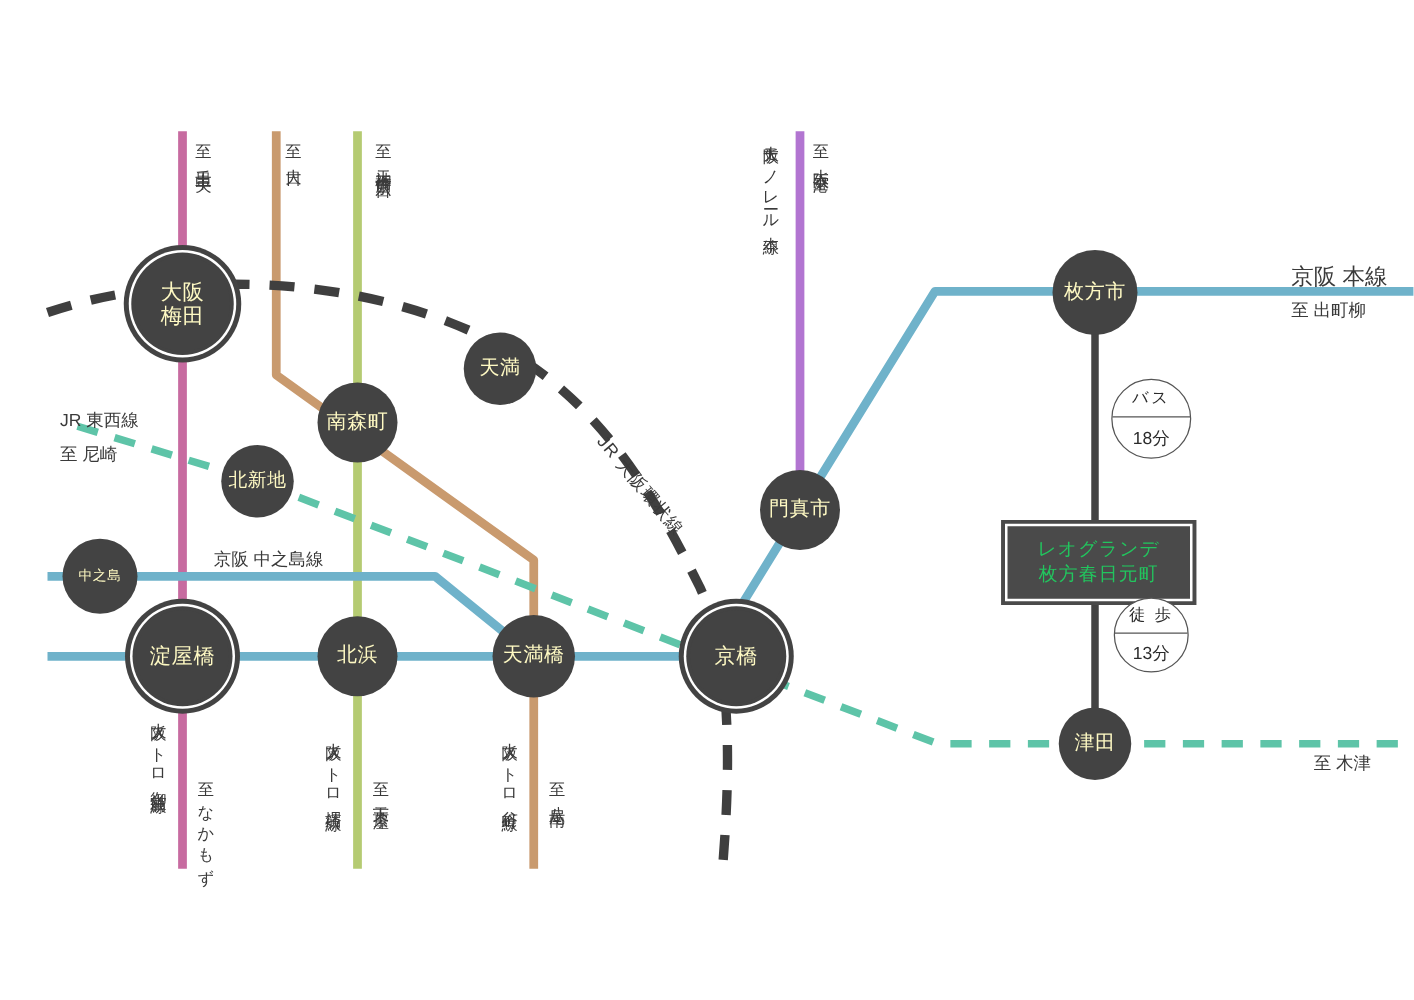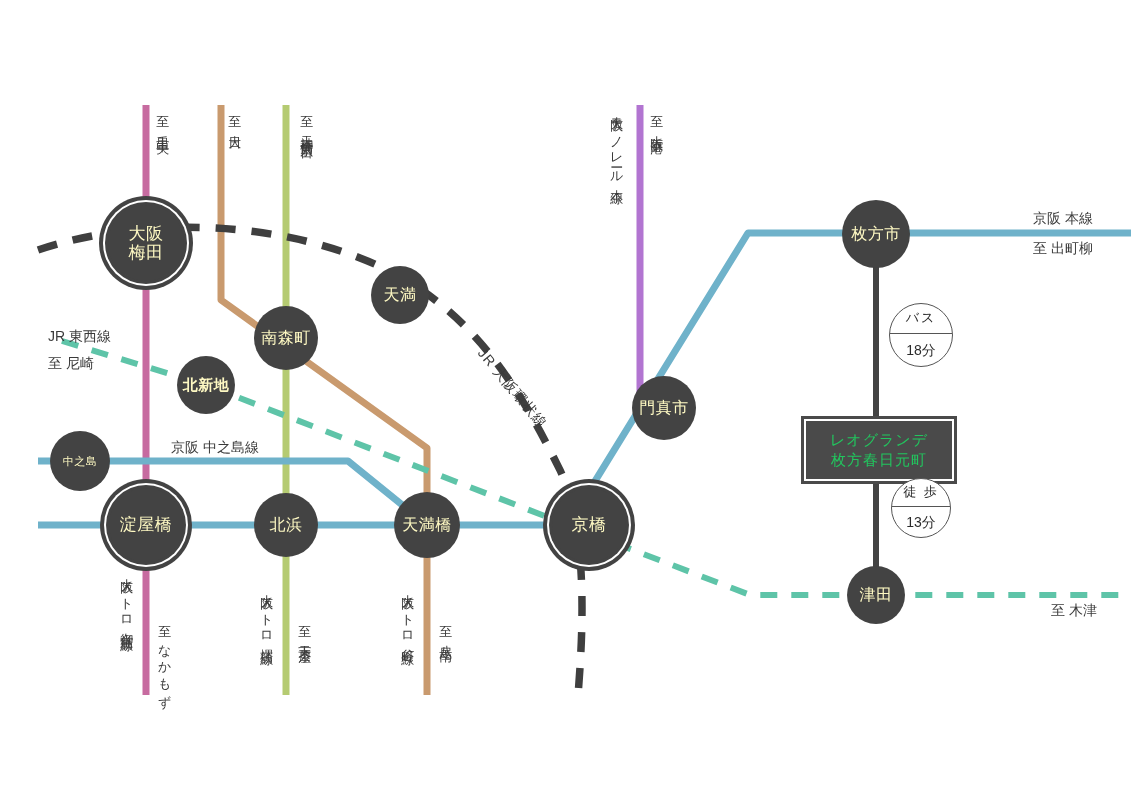--- a/index.html
+++ b/index.html
@@ -71,21 +71,21 @@
   <div class="vlabel" style="left:296px;top:616px;font-size:13px;">至 天下茶屋</div>
 
   <div class="vlabel" style="left:399px;top:584px;font-size:13px;">大阪メトロ谷町線</div>
   <div class="vlabel" style="left:437px;top:616px;font-size:13px;">至 八尾南</div>
 
   <div class="hlabel" style="left:48px;top:326px;font-size:14px;">JR 東西線</div>
   <div class="hlabel" style="left:48px;top:353px;font-size:14px;">至 尼崎</div>
 
   <div class="hlabel" style="left:171px;top:437px;font-size:14px;">京阪  中之島線</div>
 
-  <div class="hlabel" style="left:1033px;top:208px;font-size:14px;">京阪 本線</div>
+  <div class="hlabel" style="left:1033px;top:208px;font-size:18px;">京阪 本線</div>
   <div class="hlabel" style="left:1033px;top:238px;font-size:14px;">至 出町柳</div>
 
   <div class="hlabel" style="left:1051px;top:600px;font-size:14px;">至 木津</div>
 
   <div class="rot" style="left:487px;top:345px;font-size:14px;transform:rotate(50deg);letter-spacing:1px;">JR 大阪環状線</div>
 
 
   <div id="stations">
       <div class="node ring" style="left: 108px; top: 205px; width: 76px; height: 76px; font-size: 17px;">
         <div>
@@ -96,21 +96,21 @@
       <div class="node" style="left: 371px; top: 266px; width: 58px; height: 58px; font-size: 16px;">
         <div>
           <span>天満</span>
         </div>
       </div>
       <div class="node" style="left: 254px; top: 306px; width: 64px; height: 64px; font-size: 16px;">
         <div>
           <span>南森町</span>
         </div>
       </div>
-      <div class="node" style="left: 177px; top: 356px; width: 58px; height: 58px; font-size: 15px; font-weight: bold;">
+      <div class="node" style="left: 177px; top: 356px; width: 58px; height: 58px; font-size: 15px;">
         <div>
           <span>北新地</span>
         </div>
       </div>
       <div class="node" style="left: 50px; top: 431px; width: 60px; height: 60px; font-size: 11px;">
         <div>
           <span>中之島</span>
         </div>
       </div>
       <div class="node ring" style="left: 109px; top: 488px; width: 74px; height: 74px; font-size: 17px;">
@@ -126,21 +126,21 @@
       <div class="node" style="left: 394px; top: 492px; width: 66px; height: 66px; font-size: 16px;">
         <div>
           <span>天満橋</span>
         </div>
       </div>
       <div class="node ring" style="left: 552px; top: 488px; width: 74px; height: 74px; font-size: 17px;">
         <div>
           <span>京橋</span>
         </div>
       </div>
-      <div class="node" style="left: 608px; top: 376px; width: 64px; height: 64px; font-size: 16px; margin-left: 24px;">
+      <div class="node" style="left: 608px; top: 376px; width: 64px; height: 64px; font-size: 16px;">
         <div>
           <span>門真市</span>
         </div>
       </div>
       <div class="node" style="left: 842px; top: 200px; width: 68px; height: 68px; font-size: 16px;">
         <div>
           <span>枚方市</span>
         </div>
       </div>
       <div class="node" style="left: 847px; top: 566px; width: 58px; height: 58px; font-size: 16px;">

